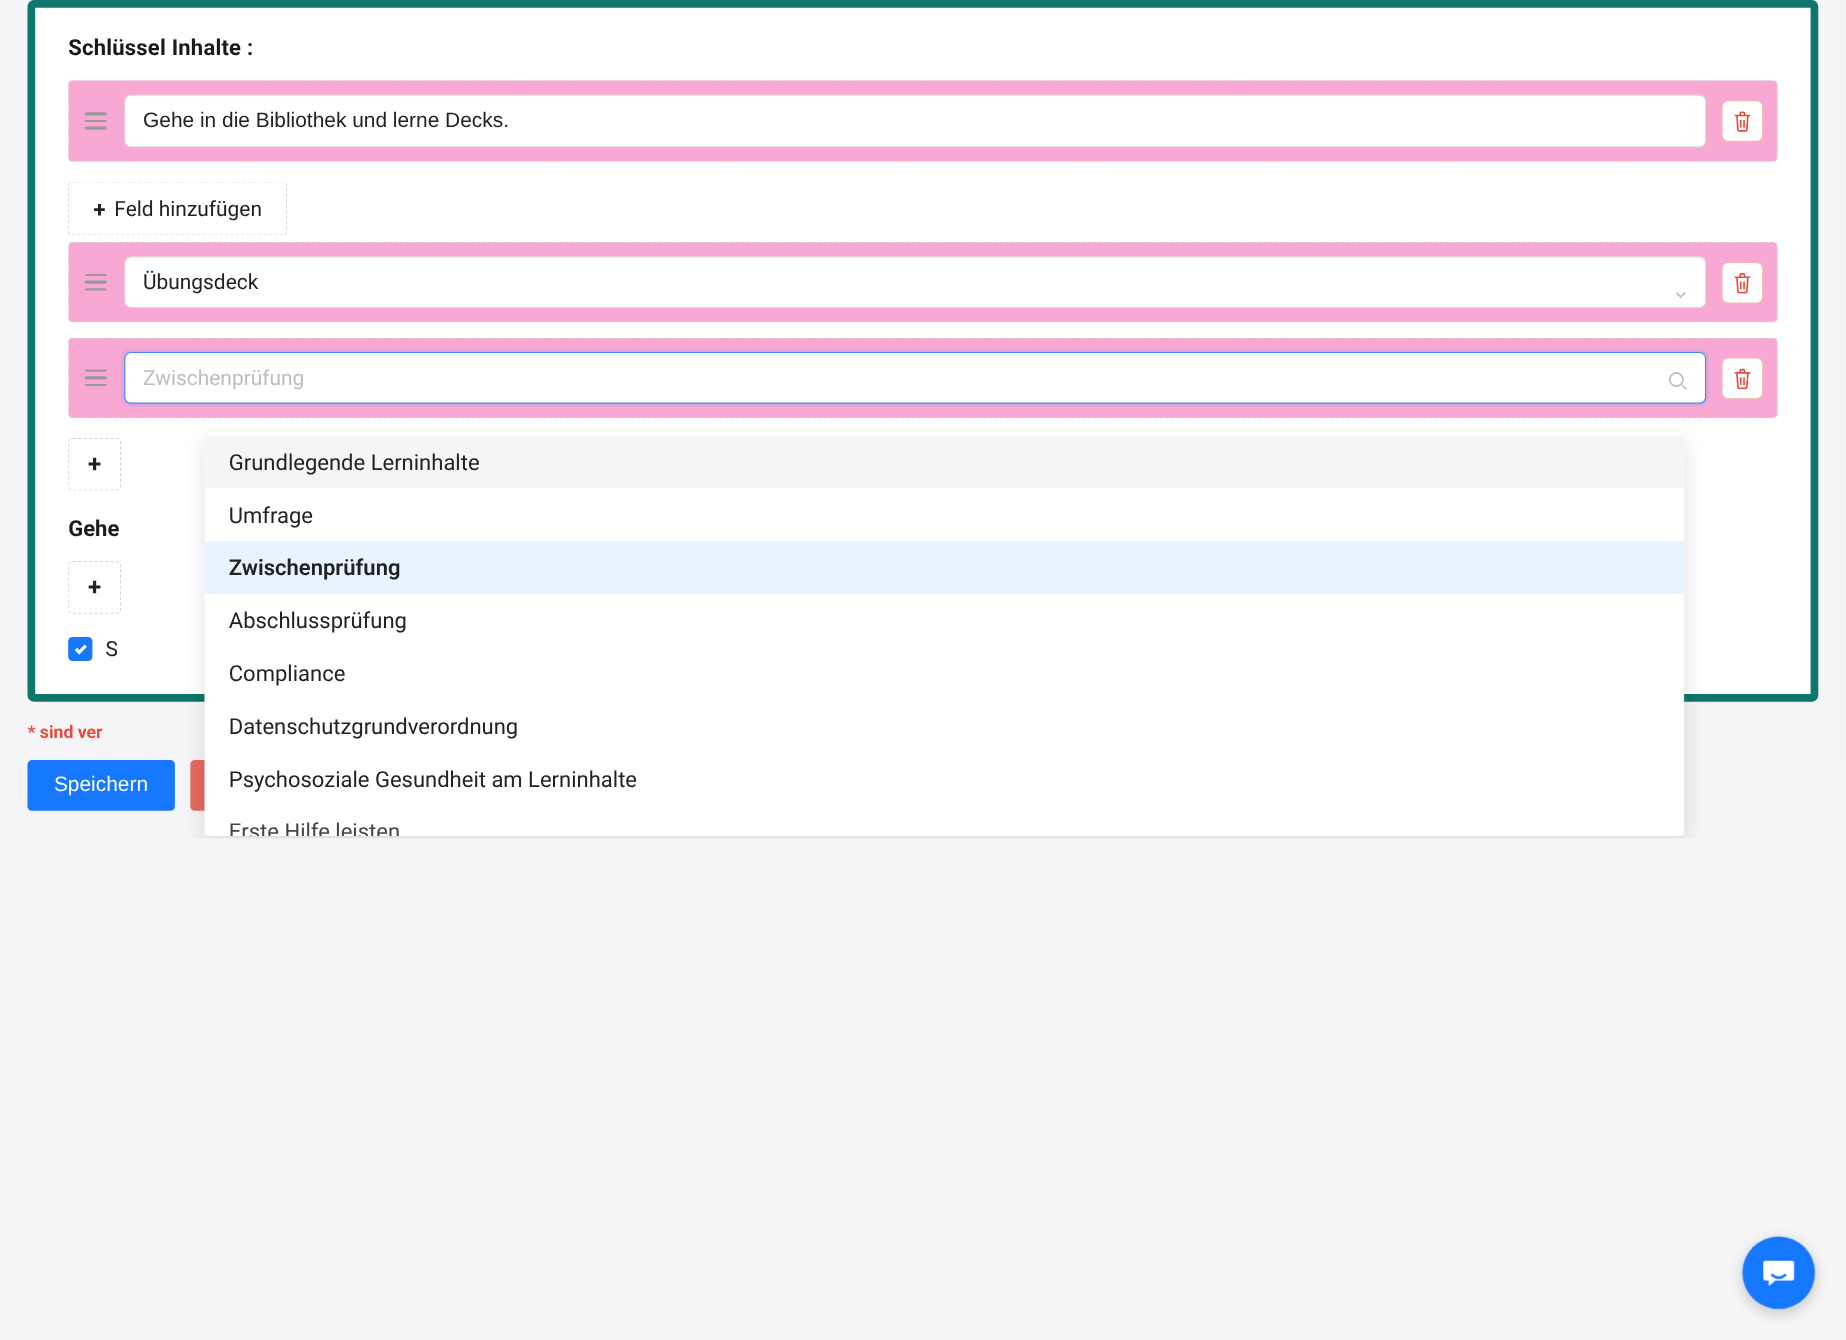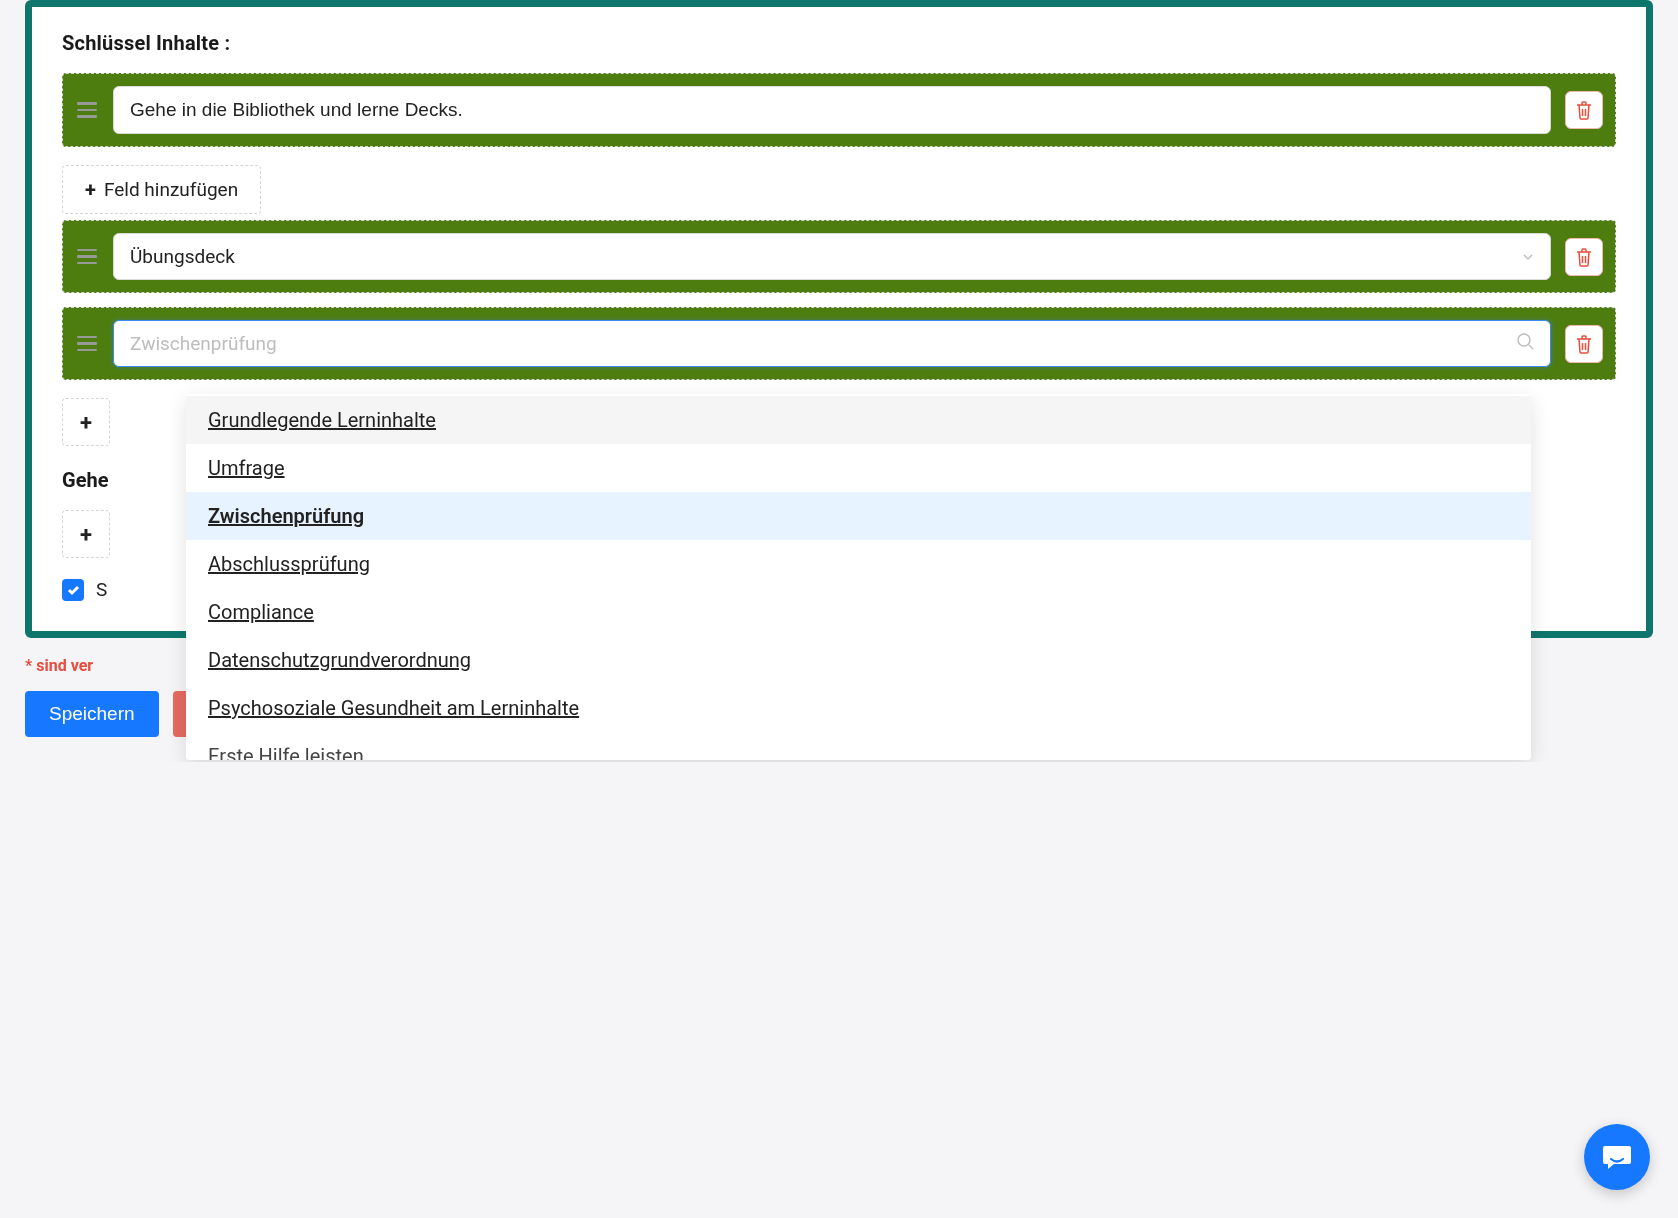--- a/index.html
+++ b/index.html
@@ -27,21 +27,21 @@
       color: #1a1a1a;
     }
     .field-row-wrap {
       border: 1.5px dashed #d6d6d6;
       border-radius: 4px;
       padding: 12px;
       margin-bottom: 14px;
       display: flex;
       align-items: center;
       gap: 14px;
-      background: #4d7c0f;
+      background: #f9a8d4;
     }
     .drag-handle {
       width: 24px;
       display: inline-flex;
       flex-direction: column;
       gap: 4px;
       align-items: center;
       justify-content: center;
       padding: 2px;
     }
@@ -61,21 +61,21 @@
       color: #222;
       outline: none;
     }
     .select-box {
       flex: 1;
       padding: 11px 16px;
       font-size: 19px;
       border: 1px solid #d9d9d9;
       border-radius: 6px;
       display: flex;
-      align-items: flex-start;
+      align-items: flex-end;
       justify-content: space-between;
       background: #fff;
     }
     .select-box.active {
       border: 1.5px solid #3a8af6;
       box-shadow: 0 0 0 3px rgba(58,138,246,0.12);
     }
     .select-box .value { color: #222; }
     .select-box .placeholder { color: #bdbdbd; }
     .chevron-down {
@@ -160,21 +160,20 @@
       z-index: 100;
       padding-top: 2px;
       max-height: 370px;
       overflow: hidden;
     }
     .dropdown-item {
       padding: 12px 22px;
       font-size: 20px;
       color: #222;
       background: #fff;
-      text-decoration: underline;
     }
     .dropdown-item.hover { background: #f5f5f5; }
     .dropdown-item.selected { background: #e7f3ff; font-weight: 600; }
     .dropdown-item.cut { color: #444; }
     .required-note {
       color: #e74c3c;
       font-weight: 700;
       font-size: 16px;
       margin: 12px 0 16px 0;
     }

